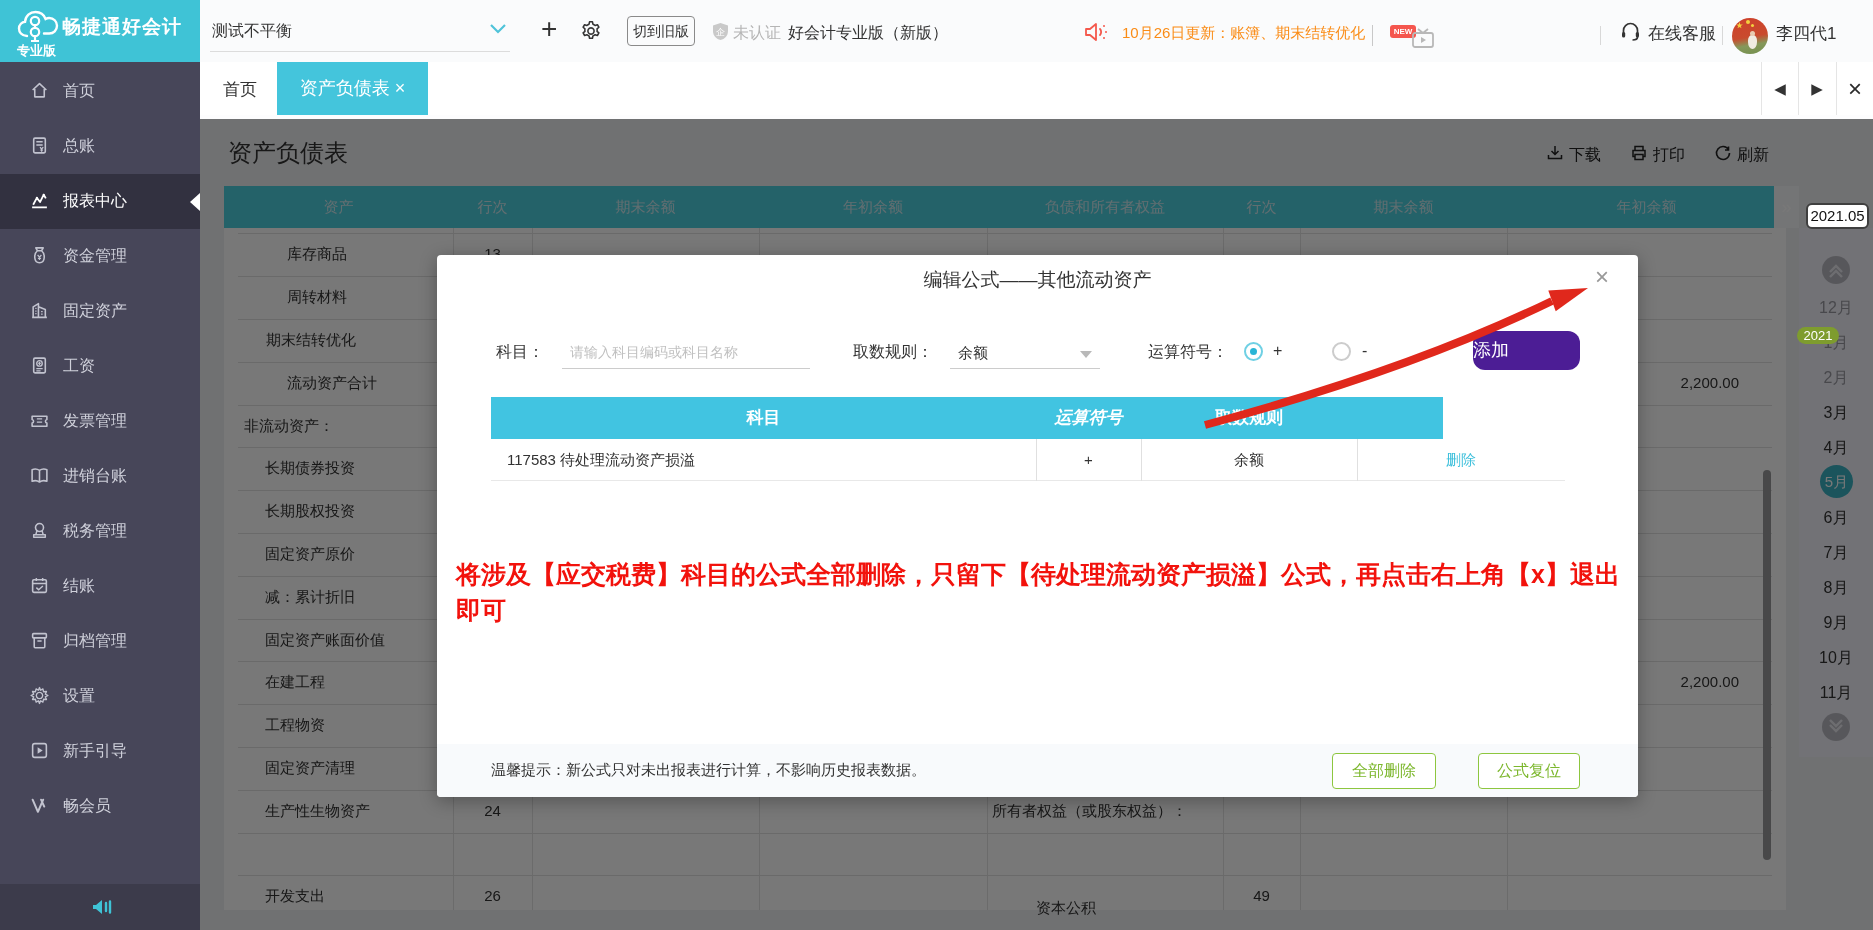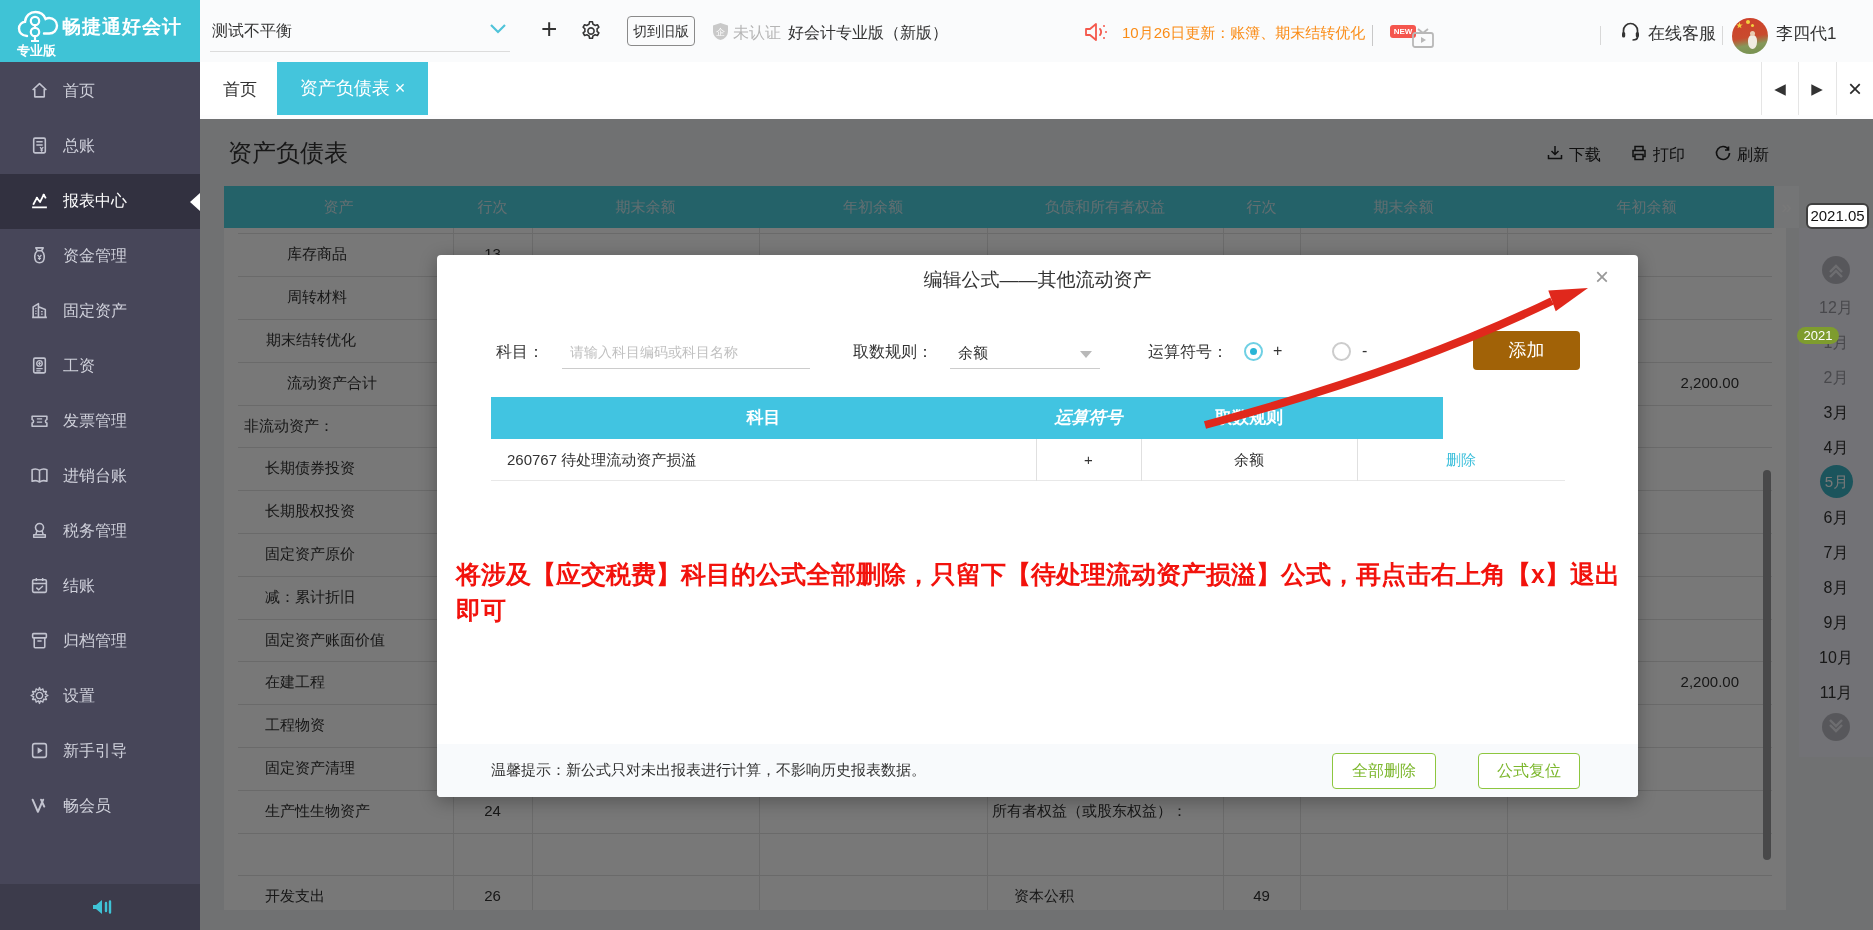--- a/index.html
+++ b/index.html
@@ -62,21 +62,21 @@
 
 
 #modal { position:absolute; left:437px; top:255px; width:1201px; height:542px; background:#fff; border-radius:4px; box-shadow:0 4px 18px rgba(0,0,0,0.3); z-index:10; }
 #mtitle { position:absolute; left:0; top:12px; width:100%; text-align:center; font-size:19px; color:#333; }
 #mclose { position:absolute; left:1158px; top:8px; font-size:24px; color:#999; }
 .mlabel { position:absolute; top:87px; font-size:16px; color:#333; }
 #minput { position:absolute; left:125px; top:80px; width:248px; height:34px; border-bottom:1px solid #ccc; font-size:14px; color:#c0c0c0; padding-top:9px; padding-left:8px; }
 #msel { position:absolute; left:513px; top:80px; width:150px; height:34px; border-bottom:1px solid #ccc; font-size:15px; color:#333; padding-top:9px; padding-left:8px; }
 #msel:after { content:""; position:absolute; right:8px; top:16px; border-left:6px solid transparent; border-right:6px solid transparent; border-top:7px solid #b9b9b9; }
 .radio { position:absolute; top:87px; width:19px; height:19px; border-radius:50%; background:#fff; }
-#addbtn { position:absolute; left:1036px; top:76px; width:107px; height:39px; background:#a16207; border-radius:4px; color:#fff; font-size:18px; text-align:center; line-height:39px; }
+#addbtn { position:absolute; left:1036px; top:76px; width:107px; height:39px; background:#4c1d95; border-radius:12px; color:#fff; font-size:18px; text-align:left; line-height:39px; }
 #mthead { position:absolute; left:54px; top:142px; width:952px; height:42px; background:#41c4e1; color:#fff; font-size:17px; font-weight:bold; }
 #mthead div { position:absolute; top:0; height:42px; line-height:42px; text-align:center; }
 #mtrow { position:absolute; left:54px; top:184px; width:1074px; height:42px; font-size:15px; color:#333; border-bottom:1px solid #e8e8e8; }
 #mtrow div { position:absolute; top:12px; }
 .mcellline { position:absolute; top:184px; width:1px; height:42px; background:#e0e0e0; }
 #redtext { position:absolute; left:19px; top:301px; width:1180px; font-size:25px; font-weight:bold; color:#f2120c; line-height:36px; letter-spacing:0px; }
 #mfoot { position:absolute; left:0; top:489px; width:1201px; height:53px; background:#f8fafc; border-radius:0 0 4px 4px; }
 #mfoot .tip { position:absolute; left:54px; top:17px; font-size:15px; color:#333; }
 .gbtn { position:absolute; top:9px; height:36px; border:1px solid #8dc63f; border-radius:4px; color:#7cb72c; font-size:16px; text-align:center; line-height:34px; background:#fff; }
 #arrow { position:absolute; left:1100px; top:250px; width:550px; height:280px; z-index:12; pointer-events:none; }
@@ -176,21 +176,21 @@
   <div class="row" style="top:603.8px;">
         <div class="c1" style="left:41px;">生产性生物资产</div>
         <div class="c2">24</div>
         <div class="c5" style="left:768px;">所有者权益（或股东权益）：</div>
       </div>
   <div class="rline" style="left:14px;top:603.8px;width:1534px;"></div>
   <div class="rline" style="left:14px;top:646.6px;width:1534px;"></div>
   <div class="row" style="top:689.4px;">
         <div class="c1" style="left:41px;">开发支出</div>
         <div class="c2">26</div>
-        <div class="c5" style="left:790px;">资本公积</div>
+        <div class="c5" style="left:812px;margin-top:12px;">资本公积</div>
         <div class="c6">49</div>
       </div>
   <div class="rline" style="left:14px;top:689.4px;width:1534px;"></div>
   </div>
   <div id="collapse">»</div>
   <div id="dpanel">
   <div class="circbtn" style="top:28px;"><svg width="28" height="28" viewBox="0 0 28 28">
           <path d="M8 16 L14 10 L20 16 M8 21 L14 15 L20 21" stroke="#e8e8ee" stroke-width="2.4" fill="none"></path>
         </svg></div>
   <div class="mon dis" style="top:70px;">12月</div>
@@ -408,21 +408,21 @@
   <div class="radio" style="left:895px; border:2px solid #ccc;"></div>
   <div class="mlabel" style="left:925px;">-</div>
   <div id="addbtn">添加</div>
   <div id="mthead">
     <div style="left:0; width:545px;">科目</div>
     <div style="left:545px; width:105px;font-style:italic;">运算符号</div>
     <div style="left:650px; width:216px;">取数规则</div>
     <div style="left:866px; width:208px;">操作</div>
   </div>
   <div id="mtrow">
-    <div style="left:16px;">260767 待处理流动资产损溢</div>
+    <div style="left:16px;">117583 待处理流动资产损溢</div>
     <div style="left:545px; width:105px; text-align:center;">+</div>
     <div style="left:650px; width:216px; text-align:center;">余额</div>
     <div style="left:866px; width:208px; text-align:center; color:#3ec0dc;">删除</div>
   </div>
   <div class="mcellline" style="left:599px;"></div>
   <div class="mcellline" style="left:704px;"></div>
   <div class="mcellline" style="left:920px;"></div>
   <div id="redtext">将涉及【应交税费】科目的公式全部删除，只留下【待处理流动资产损溢】公式，再点击右上角【x】退出<br>即可</div>
   <div id="mfoot">
     <div class="tip">温馨提示：新公式只对未出报表进行计算，不影响历史报表数据。</div>

